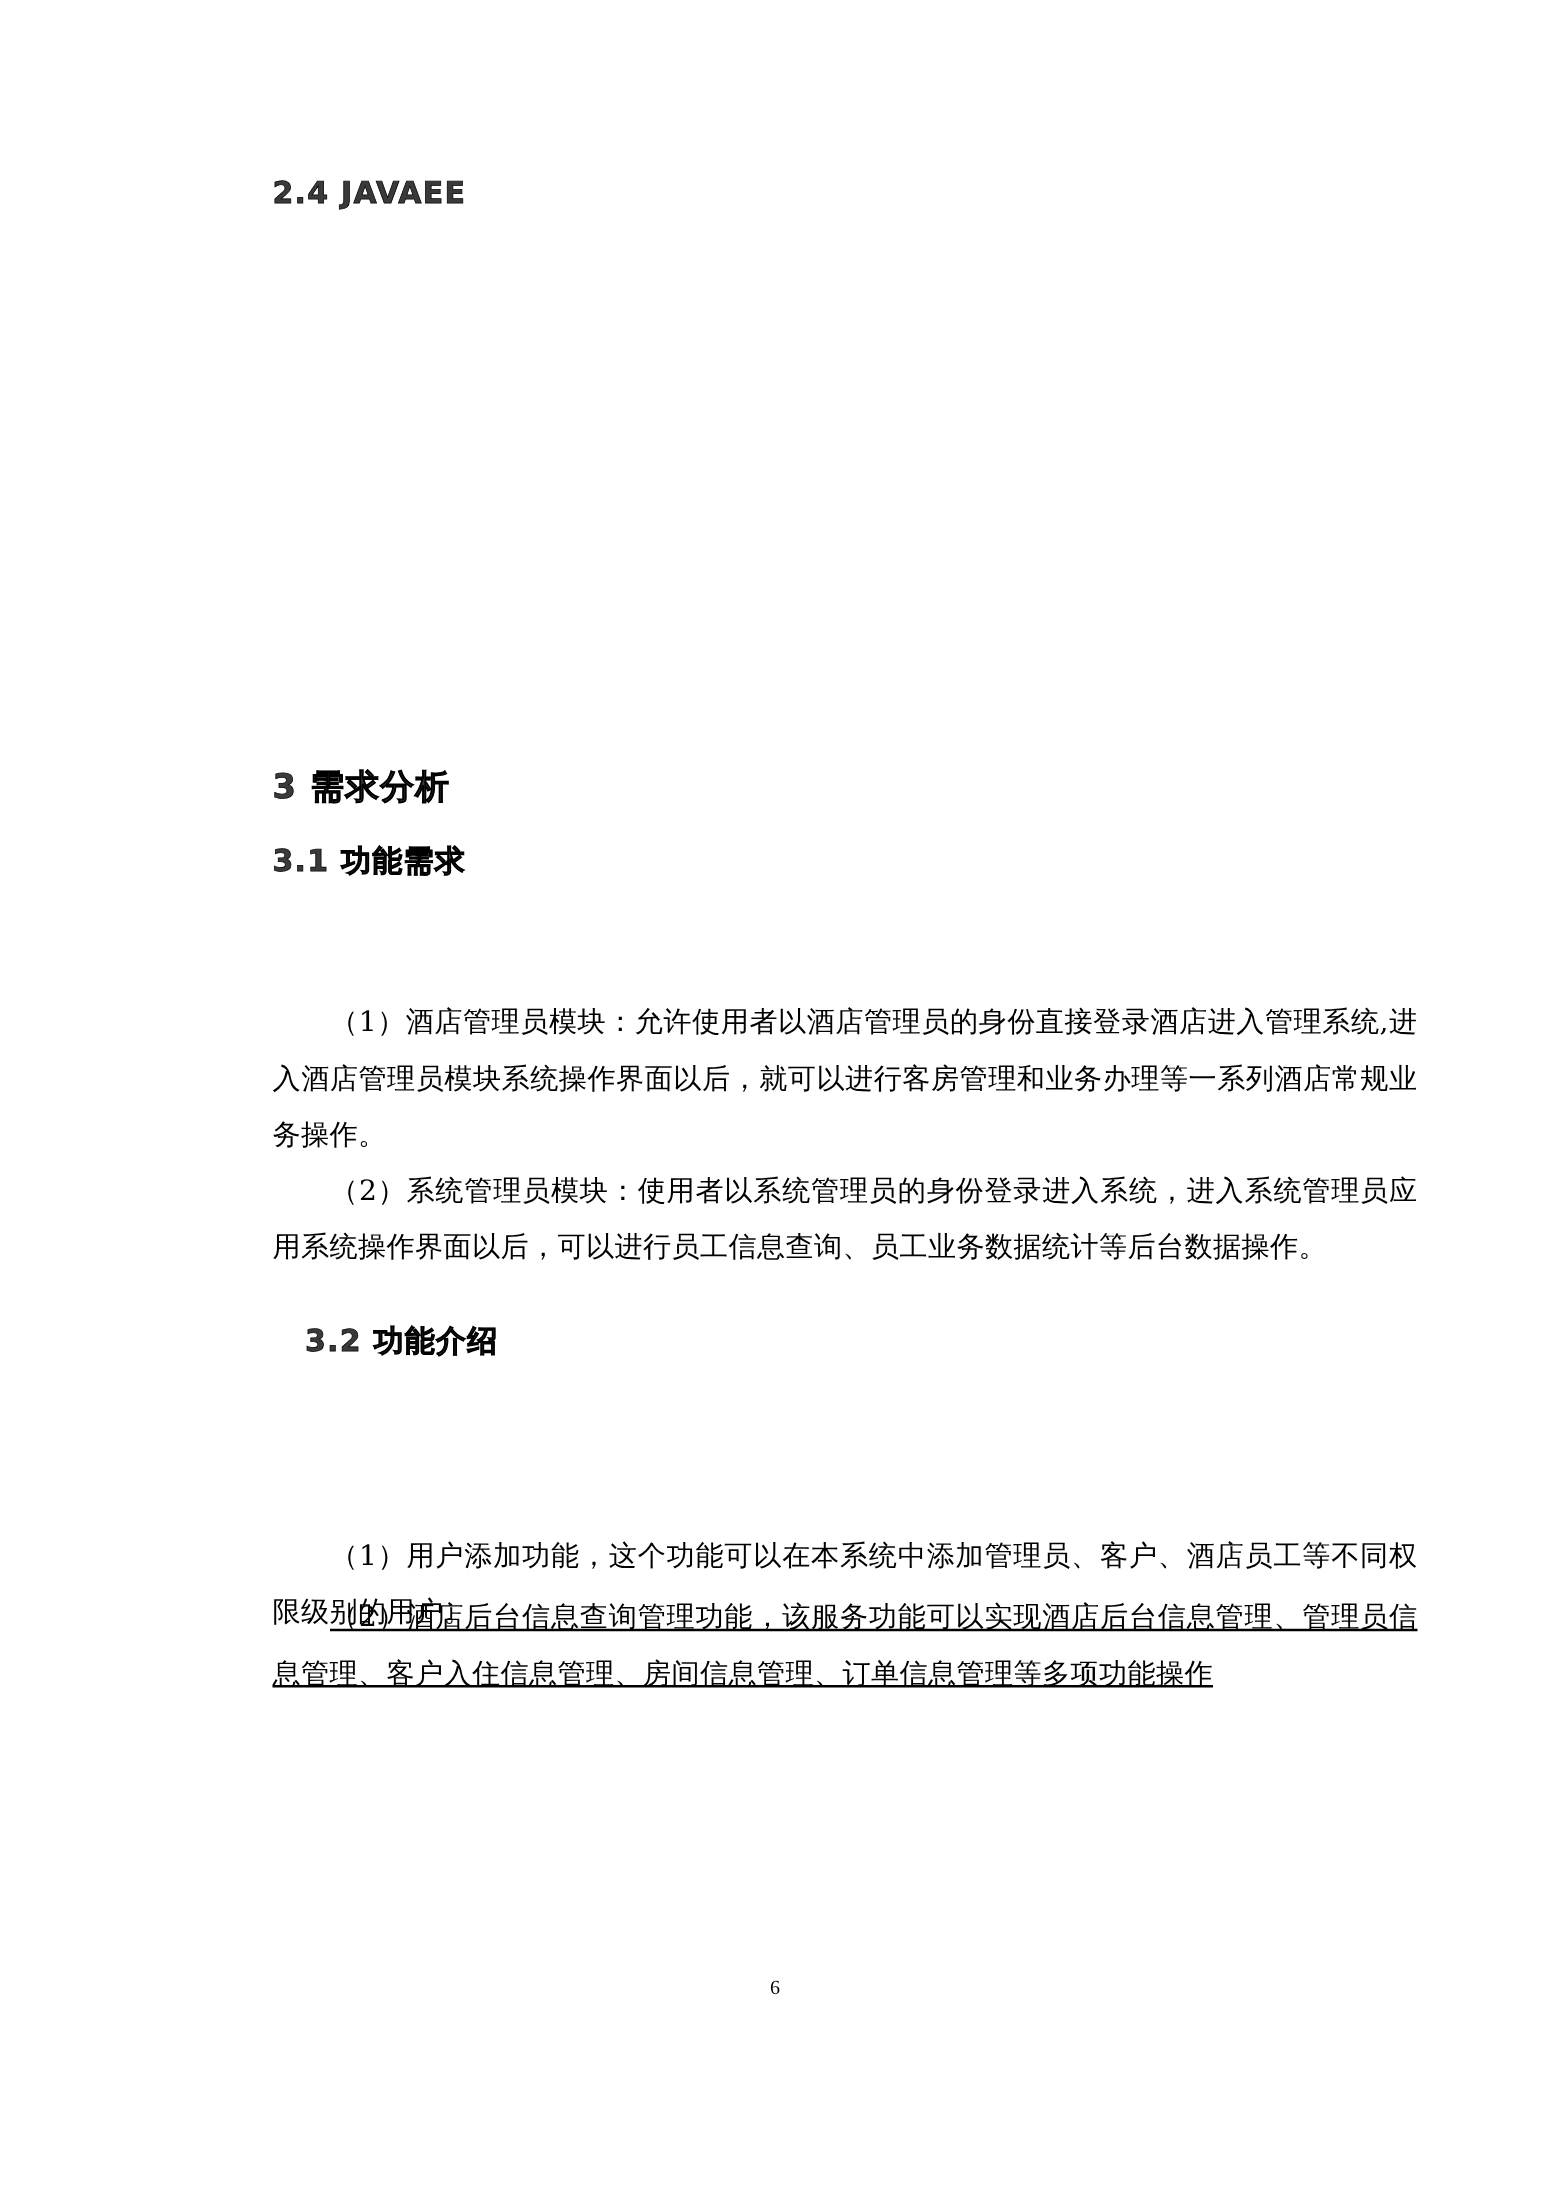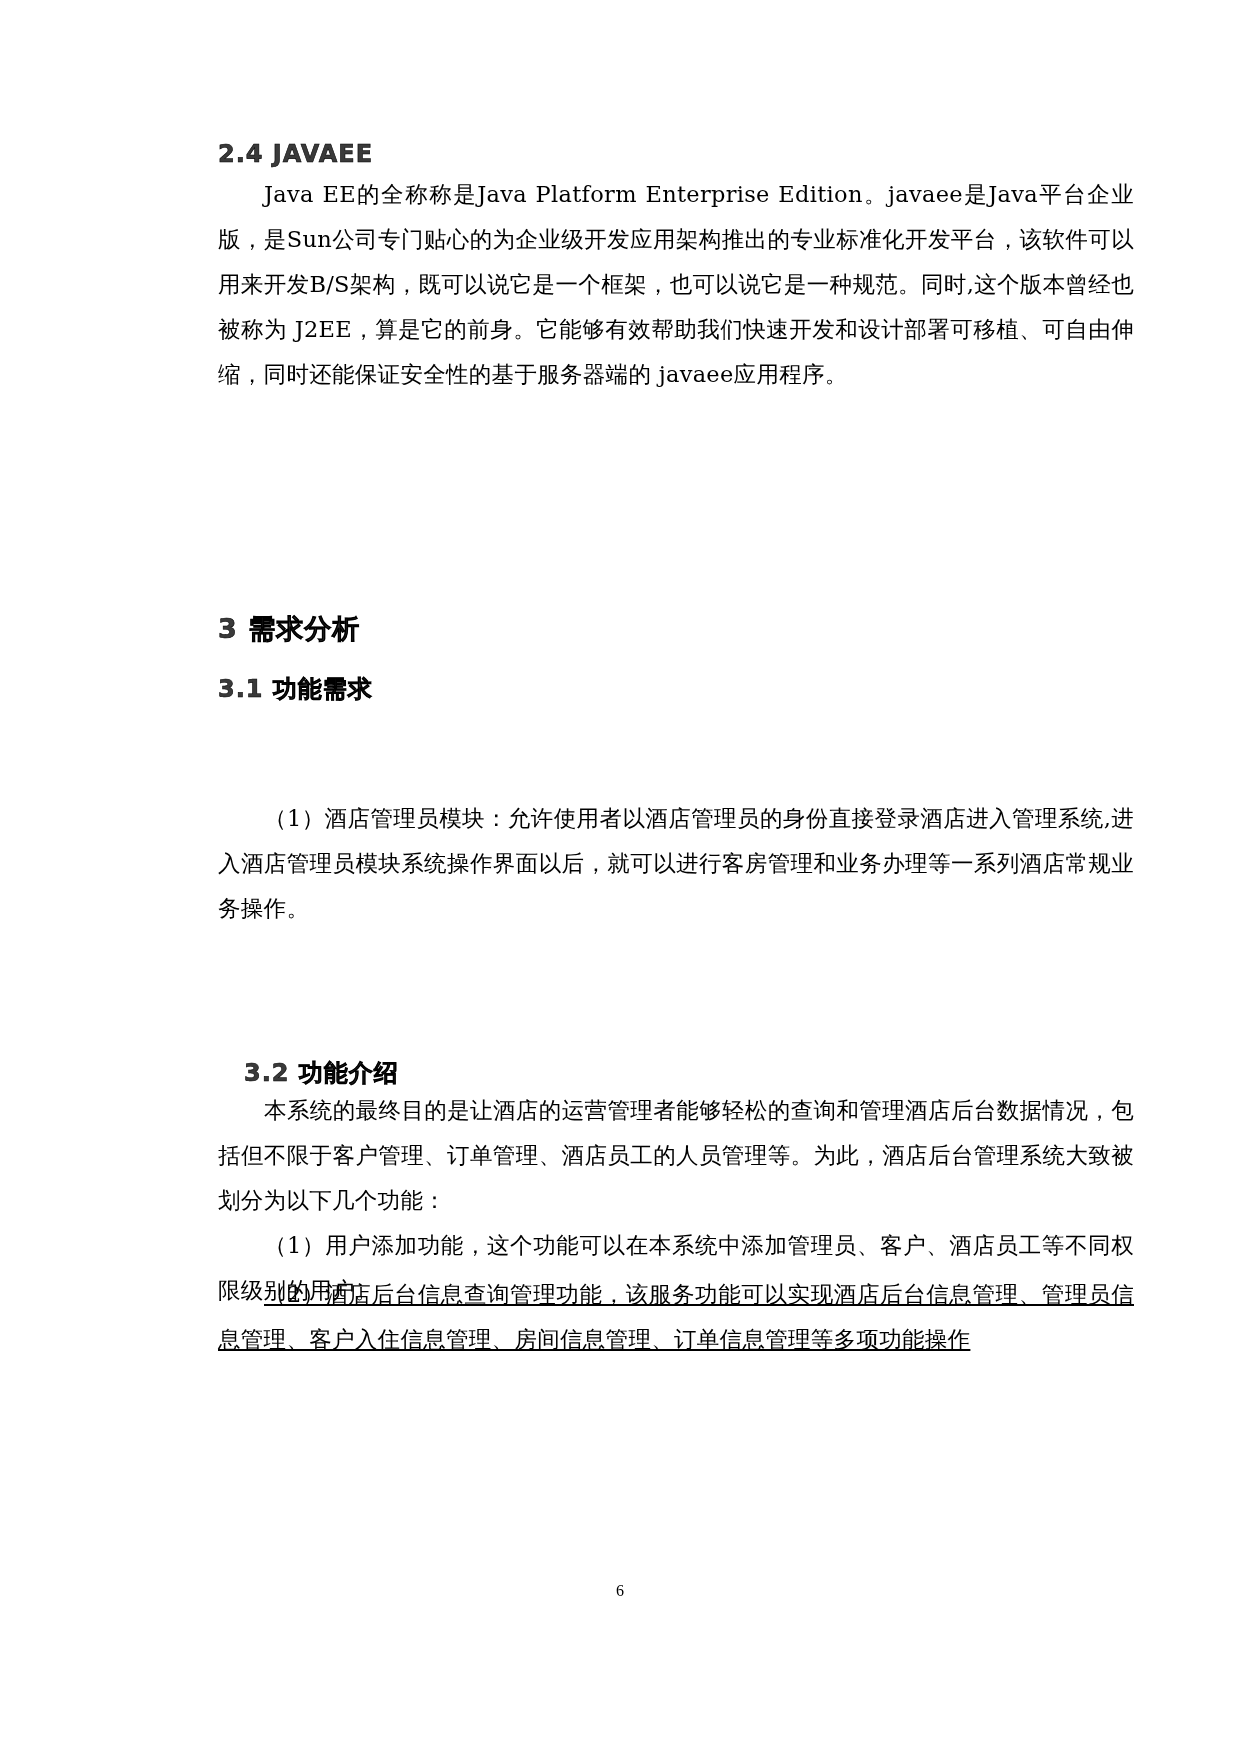--- a/index.html
+++ b/index.html
@@ -26,26 +26,25 @@
       text-align: center; font-size: 16px;
       font-family: "Liberation Serif", serif;
     }
   </style>
 </head>
 <body>
 
 <div class="page">
 
   <h2 class="h2" style="top:140px;">2.4 JAVAEE</h2>
-  <p class="para" style="top:172px;">Java EE的全称称是Java Platform Enterprise Edition。javaee是Java平台企业版，是Sun公司专门贴心的为企业级开发应用架构推出的专业标准化开发平台，该软件可以用来开发B/S架构，既可以说它是一个框架，也可以说它是一种规范。同时,这个版本曾经也被称为 J2EE，算是它的前身。它能够有效帮助我们快速开发和设计部署可移植、可自由伸缩，同时还能保证安全性的基于服务器端的 javaee应用程序。</p>
 
   <h1 class="h1" style="top:611px;">3 需求分析</h1>
 
   <h3 class="h3" style="top:673px;">3.1 功能需求</h3>
   <p class="para" style="top:796px;">（1）酒店管理员模块：允许使用者以酒店管理员的身份直接登录酒店进入管理系统,进入酒店管理员模块系统操作界面以后，就可以进行客房管理和业务办理等一系列酒店常规业务操作。</p>
+  <p class="para" style="top:931px;">（2）系统管理员模块：使用者以系统管理员的身份登录进入系统，进入系统管理员应用系统操作界面以后，可以进行员工信息查询、员工业务数据统计等后台数据操作。</p>
 
   <h3 class="h3" style="top:1057px;margin-left:26px;">3.2 功能介绍</h3>
-  <p class="para" style="top:1088px;">本系统的最终目的是让酒店的运营管理者能够轻松的查询和管理酒店后台数据情况，包括但不限于客户管理、订单管理、酒店员工的人员管理等。为此，酒店后台管理系统大致被划分为以下几个功能：</p>
   <p class="para" style="top:1223px;">（1）用户添加功能，这个功能可以在本系统中添加管理员、客户、酒店员工等不同权限级别的用户。</p>
   <p class="para" style="top:1272px;text-decoration:underline;">（2）酒店后台信息查询管理功能，该服务功能可以实现酒店后台信息管理、管理员信息管理、客户入住信息管理、房间信息管理、订单信息管理等多项功能操作</p>
 
   <div class="pagenum">6</div>
 </div>
 
 </body></html>

